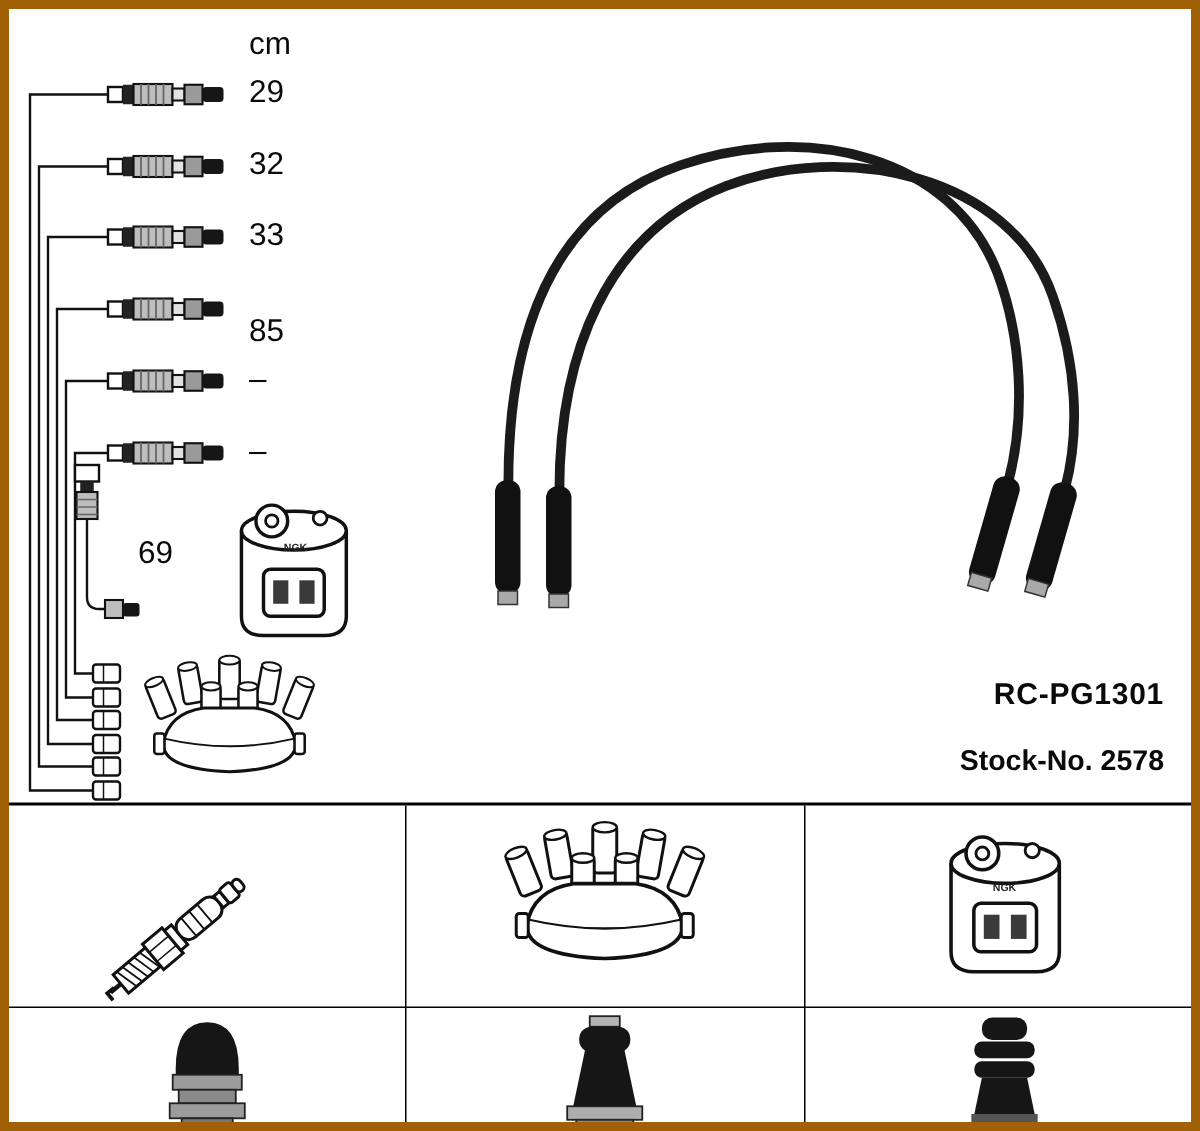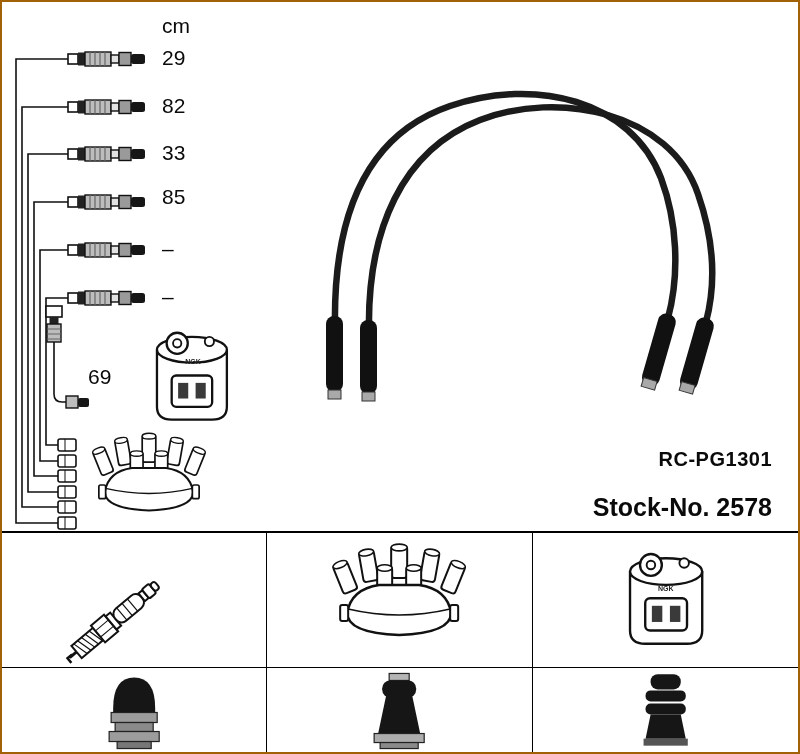--- a/index.html
+++ b/index.html
@@ -1,28 +1,28 @@
 <!DOCTYPE html>
 <html><head>
 <meta charset="utf-8">
 <style>
   html,body{margin:0;padding:0;background:#fff;}
   .page{
     position:relative;width:800px;height:754px;box-sizing:border-box;
-    border:2px solid #a16207;background:#fff;overflow:hidden;
+    border:6px solid #a16207;background:#fff;overflow:hidden;
     font-family:"Liberation Sans", sans-serif;color:#0a0a0a;
   }
   .main-area{position:relative;width:796px;height:529px;}
   .main-area svg{position:absolute;left:0;top:0;}
   .label{position:absolute;font-size:21px;line-height:1;color:#0a0a0a;}
   .len{left:160px;}
   .unit{left:160px;top:13px;}
-  .coilwire{left:86px;top:364px;}
+  .coilwire{left:86px;top:352px;}
   .code{position:absolute;right:26px;top:446px;font-size:20px;font-weight:bold;letter-spacing:.5px;}
-  .stock{position:absolute;right:26px;top:491px;font-size:25px;font-weight:bold;}
+  .stock{position:absolute;right:26px;top:491px;font-size:19px;font-weight:bold;}
   .ngk{position:absolute;font-size:7px;font-weight:bold;color:#222;width:26px;text-align:center;}
   .legend-grid{
     width:796px;height:221px;border-top:2px solid #000;
     display:grid;grid-template-columns:1fr 1fr 1fr;grid-template-rows:135px 1fr;
   }
   .cell{position:relative;border-right:1.5px solid #000;border-bottom:1.5px solid #000;
     display:flex;align-items:center;justify-content:center;}
   .cell.last-col{border-right:none;}
   .cell.last-row{border-bottom:none;}
   .cell svg{width:100%;height:100%;}
@@ -195,23 +195,23 @@
         </g>
         <g transform="translate(704,320) rotate(16)">
           <rect x="-9" y="-4" width="18" height="74" rx="8" fill="#111"></rect>
           <rect x="-7" y="64" width="14" height="9" fill="#a9a9a9" stroke="#333" stroke-width="1"></rect>
         </g>
       </g>
     </svg>
 
     <div class="label unit">cm</div>
     <div class="label len" style="top:45px">29</div>
-    <div class="label len" style="top:93px">82</div>
+    <div class="label len" style="top:93px">32</div>
     <div class="label len" style="top:140px">33</div>
-    <div class="label len" style="top:184px">85</div>
+    <div class="label len" style="top:204px">85</div>
     <div class="label len" style="top:236px">–</div>
     <div class="label len" style="top:284px">–</div>
     <div class="label coilwire">69</div>
 
     <span class="ngk" style="left:178px;top:356px">NGK</span>
 
     <div class="code">RC-PG1301</div>
     <div class="stock">Stock-No. 2578</div>
   </div>
 

